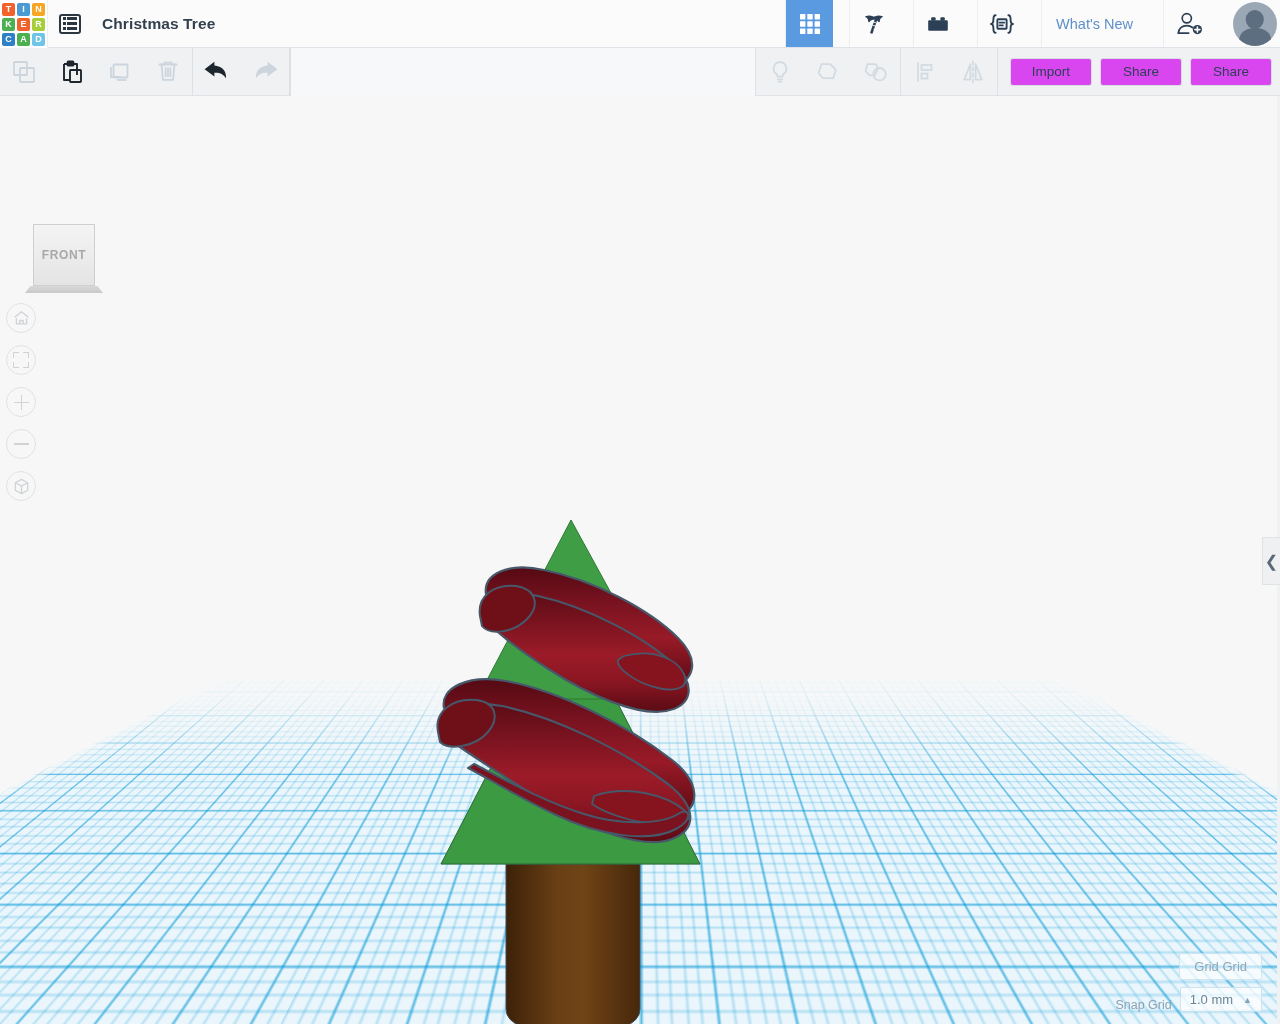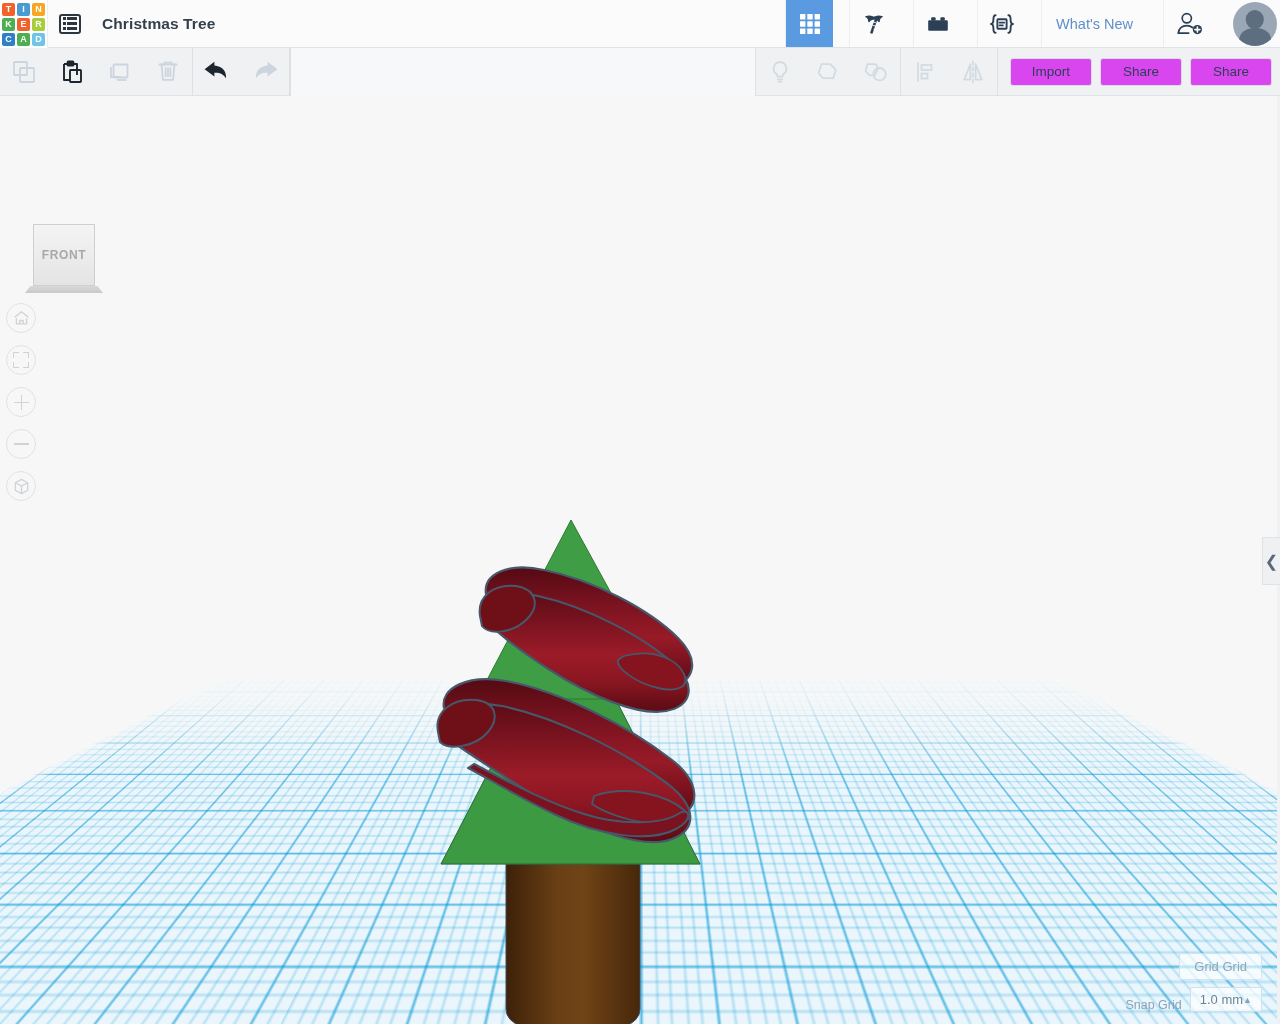--- a/index.html
+++ b/index.html
@@ -175,21 +175,21 @@
     position:absolute;right:18px;bottom:44px;
     padding:5px 14px;font-size:13px;color:#8fa7b8;
     background:rgba(255,255,255,.55);border:1px solid rgba(190,215,230,.6);
     border-radius:2px;cursor:pointer;z-index:30;
   }
   .snapwrap{
     position:absolute;right:18px;bottom:12px;display:flex;align-items:flex-end;gap:8px;z-index:30;
   }
   .snaplabel{font-size:12.5px;color:#8aa3b5;}
   .snapsel{
-    display:flex;align-items:center;gap:0;
+    display:flex;align-items:center;gap:10px;
     padding:4px 9px;font-size:13px;color:#6b8494;
     background:rgba(255,255,255,.65);border:1px solid rgba(190,215,230,.7);
     border-radius:2px;cursor:pointer;
   }
   .snapsel .caret{font-size:9px;color:#8aa3b5;}
 
   svg.ico{display:block;}
 </style>
 </head>
 <body>

